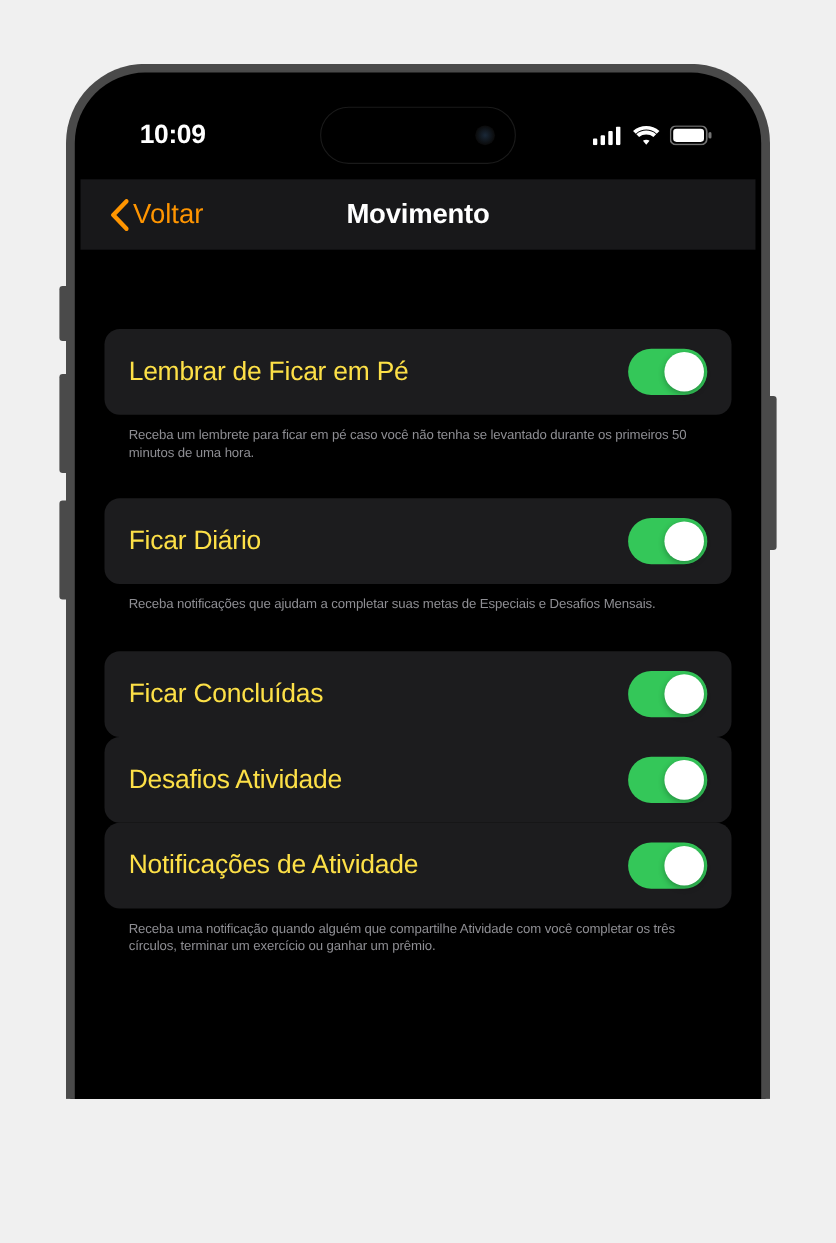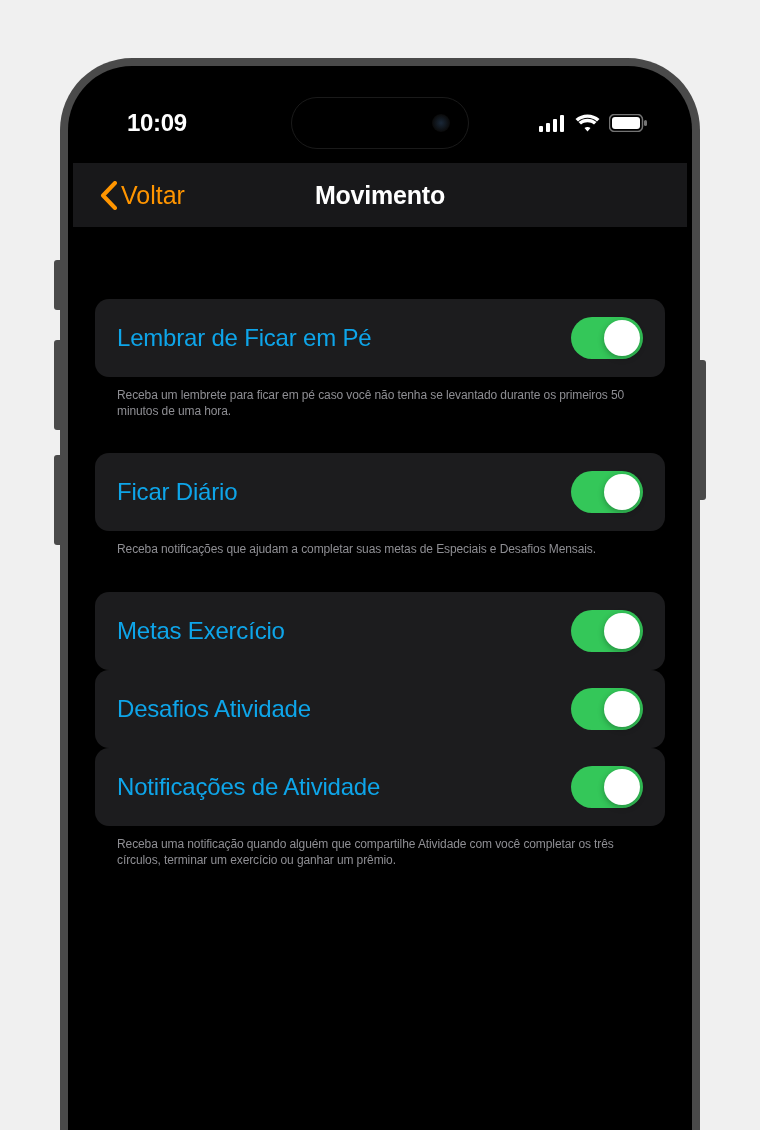--- a/index.html
+++ b/index.html
@@ -22,21 +22,21 @@
       height: 1130px;
       border-radius: 40px;
       position: relative;
       overflow: hidden;
     }
     .phone-frame {
       position: absolute;
       top: 58px;
       left: 60px;
       width: 640px;
-      height: 1072px;
+      height: 941px;
       background: #000;
       border-radius: 72px 72px 0 0;
       border: 8px solid #4a4a4a;
       border-bottom: none;
       overflow: hidden;
     }
     .phone-inner {
       position: absolute;
       top: 5px;
       left: 5px;
@@ -172,21 +172,21 @@
     }
     .setting-row {
       background: #1c1c1e;
       border-radius: 14px;
       padding: 18px 22px;
       display: flex;
       align-items: center;
       justify-content: space-between;
     }
     .setting-label {
-      color: #0ea5e9;
+      color: #fde047;
       font-size: 24px;
       font-weight: 400;
       letter-spacing: -0.2px;
     }
     .toggle {
       width: 72px;
       height: 42px;
       background: #34c759;
       border-radius: 21px;
       position: relative;
@@ -279,21 +279,21 @@
 
         <div class="setting-row">
           <span class="setting-label">Ficar Diário</span>
           <div class="toggle">
               <div class="toggle-knob"></div>
             </div>
         </div>
         <div class="setting-description">Receba notificações que ajudam a completar suas metas de Especiais e Desafios Mensais.</div>
 
         <div class="setting-row">
-          <span class="setting-label">Metas Exercício</span>
+          <span class="setting-label">Ficar Concluídas</span>
           <div class="toggle">
               <div class="toggle-knob"></div>
             </div>
         </div>
 
         <div class="setting-row">
           <span class="setting-label">Desafios Atividade</span>
           <div class="toggle">
               <div class="toggle-knob"></div>
             </div>

